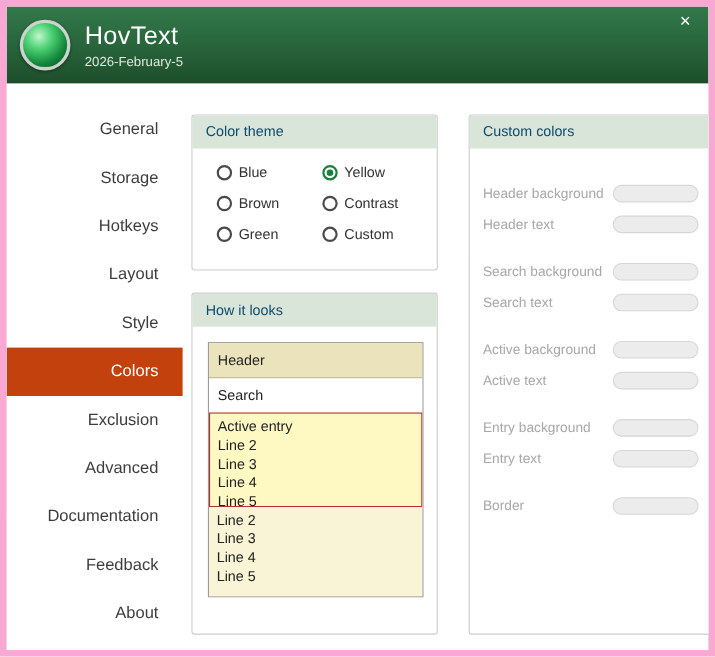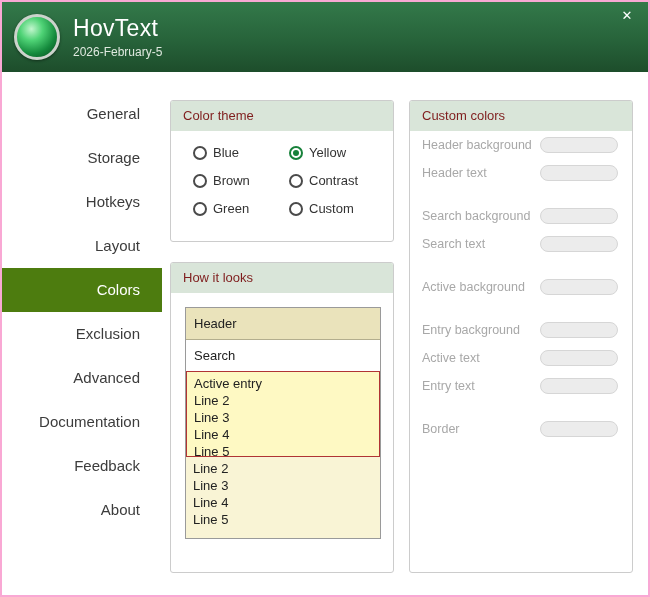--- a/index.html
+++ b/index.html
@@ -1,19 +1,19 @@
 <!DOCTYPE html>
 <html><head>
 <meta charset="utf-8">
 <style>
   * { margin:0; padding:0; box-sizing:border-box; }
   html,body { width:650px; height:597px; }
   body { font-family:"Liberation Sans", sans-serif; background:#fff; }
 
-  .window { width:650px; height:597px; border:2px solid #f9a8d4; background:#fff;
+  .window { width:650px; height:597px; border:6px solid #f9a8d4; background:#fff;
             position:relative; overflow:hidden; }
 
   
   .titlebar { height:70px; background:linear-gradient(180deg,#33794a 0%, #27633a 55%, #1d4d2b 100%);
               display:flex; align-items:center; padding:0 12px; position:relative; }
   .logo { width:46px; height:46px; border-radius:50%;
           background:radial-gradient(circle at 36% 30%, #c2f6ce 0%, #4fd376 30%, #14893c 65%, #07451c 100%);
           border:3px solid #ccd3cc; box-shadow:0 1px 3px rgba(0,0,0,.45); margin-right:13px; flex-shrink:0; }
   .title-block { display:flex; flex-direction:column; }
   .app-title { color:#ffffff; font-size:23px; letter-spacing:.3px; }
@@ -21,32 +21,32 @@
   .close-btn { position:absolute; top:5px; right:12px; color:#fff; font-size:13px;
                width:18px; height:18px; text-align:center; line-height:18px; cursor:pointer; }
 
   
   .body { display:flex; height:395px; position:relative; background:#fff; }
 
   
   .sidebar { width:160px; padding-top:20px; flex-shrink:0; }
   .nav-item { height:44px; line-height:44px; text-align:right; padding-right:22px;
               font-size:15px; color:#3c3c3c; cursor:pointer; white-space:nowrap; }
-  .nav-item.active { background:#4d7c0f; color:#ffffff; }
+  .nav-item.active { background:#c2410c; color:#ffffff; }
 
   
   .content { position:relative; flex:1; }
 
   .groupbox { position:absolute; border:1px solid #cccccc; border-radius:3px;
               background:#fff; overflow:hidden; }
   .gb-theme   { left:8px;   top:28px;  width:224px; height:142px; }
   .gb-preview { left:8px;   top:190px; width:224px; height:311px; }
-  .gb-custom  { left:247px; top:28px;  width:224px; height:473px; }
+  .gb-custom  { left:260px; top:28px;  width:224px; height:473px; }
   .group-header { height:30px; line-height:30px; background:#d9e5d9; padding-left:12px;
-                  font-size:13px; color:#7f1d1d; }
+                  font-size:13px; color:#0c4a6e; }
 
   
   .radio-grid { display:grid; grid-template-columns:96px auto; padding:14px 0 0 22px; row-gap:13px; }
   .radio { display:flex; align-items:center; gap:6px; font-size:13px; color:#333; cursor:pointer; }
   .rb { width:14px; height:14px; border:2px solid #4a4a4a; border-radius:50%; background:#fff;
         position:relative; flex-shrink:0; }
   .rb.checked { border-color:#17813a; }
   .rb.checked::after { content:""; position:absolute; left:2px; top:2px; right:2px; bottom:2px;
                        background:#17813a; border-radius:50%; }
 
@@ -54,21 +54,21 @@
   .preview { position:absolute; left:14px; top:44px; width:196px; height:232px;
              border:1px solid #9a9a9a; overflow:hidden; font-size:13px; color:#222; background:#fff; }
   .pv-header { height:32px; line-height:32px; padding-left:8px; background:#eae3bb;
                border-bottom:1px solid #b3ae8e; }
   .pv-search { height:31px; line-height:31px; padding-left:8px; background:#ffffff; }
   .pv-active { background:#fef9c3; border:1px solid #b03434; padding:3px 7px 0; height:86px; }
   .pv-entry  { background:#f9f4d5; padding:3px 7px 0; height:120px; }
   .pv-active div, .pv-entry div { line-height:17px; white-space:nowrap; }
 
   
-  .cc-rows { padding:5px 14px 0 12px; }
+  .cc-rows { padding:32px 14px 0 12px; }
   .cc-row { display:flex; align-items:center; justify-content:space-between;
             height:17px; margin-bottom:11px; }
   .cc-row.group-gap { margin-top:26px; }
   .cc-label { font-size:12.5px; color:#a8a8a8; }
   .cc-swatch { width:78px; height:16px; border-radius:8px; background:#ececec;
                border:1px solid #d6d6d6; flex-shrink:0; cursor:pointer; }
 </style>
 </head>
 <body>
 
@@ -83,20 +83,21 @@
     <div class="close-btn">✕</div>
   </div>
 
   <div class="body">
 
     <div class="sidebar">
       <div class="nav-item">General</div>
       <div class="nav-item">Storage</div>
       <div class="nav-item">Hotkeys</div>
       <div class="nav-item">Layout</div>
+      <div class="nav-item">Style</div>
       <div class="nav-item active">Colors</div>
       <div class="nav-item">Exclusion</div>
       <div class="nav-item">Advanced</div>
       <div class="nav-item">Documentation</div>
       <div class="nav-item">Feedback</div>
       <div class="nav-item">About</div>
     </div>
 
     <div class="content">
 
@@ -167,26 +168,26 @@
             <span class="cc-swatch"></span>
           </div>
           <div class="cc-row">
             <span class="cc-label">Search text</span>
             <span class="cc-swatch"></span>
           </div>
           <div class="cc-row group-gap">
             <span class="cc-label">Active background</span>
             <span class="cc-swatch"></span>
           </div>
+          <div class="cc-row">
+            <span class="cc-label">Active text</span>
+            <span class="cc-swatch"></span>
+          </div>
           <div class="cc-row group-gap">
             <span class="cc-label">Entry background</span>
-            <span class="cc-swatch"></span>
-          </div>
-          <div class="cc-row">
-            <span class="cc-label">Active text</span>
             <span class="cc-swatch"></span>
           </div>
           <div class="cc-row">
             <span class="cc-label">Entry text</span>
             <span class="cc-swatch"></span>
           </div>
           <div class="cc-row group-gap">
             <span class="cc-label">Border</span>
             <span class="cc-swatch"></span>
           </div>

